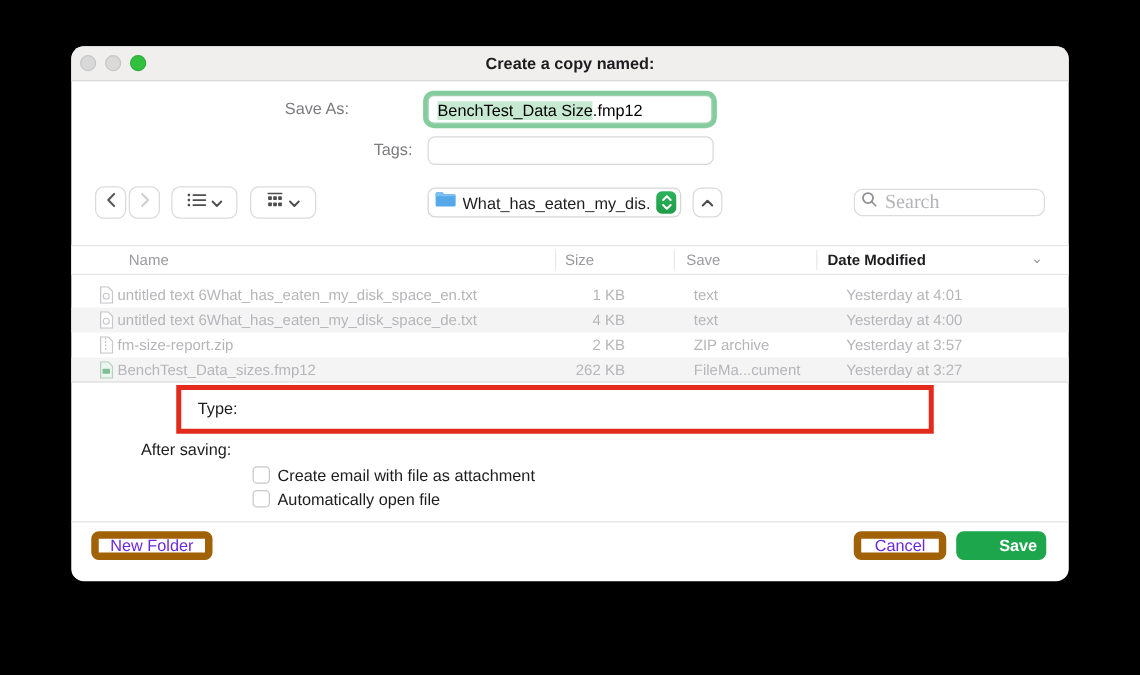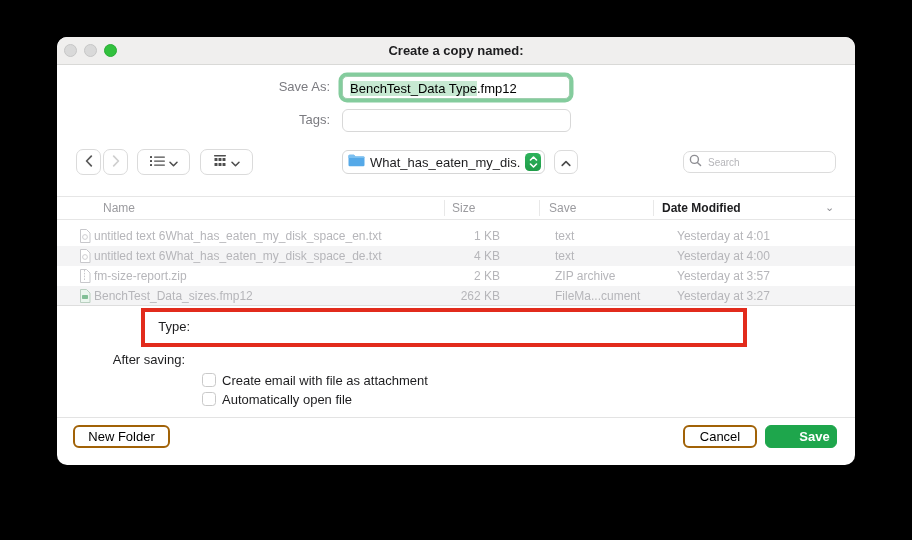--- a/index.html
+++ b/index.html
@@ -24,21 +24,21 @@
   .tl.green{background:#32c13e;border:1px solid #2aad36;}
   .title{
     position:absolute;left:0;right:0;top:0;height:27px;line-height:27px;
     text-align:center;font-size:13px;font-weight:700;color:#1d1d1f;
   }
   
   .flabel{
     position:absolute;left:120px;width:153px;text-align:right;
     font-size:13px;color:#7b7b80;
   }
-  .saveas-label{top:42px;}
+  .saveas-label{top:42px;text-align:center;}
   .tags-label{top:75px;}
   .saveas-field{
     position:absolute;left:285px;top:39px;width:228px;height:23px;
     background:#fff;border:1px solid #9fcfae;border-radius:5px;
     box-shadow:0 0 0 3.5px var(--ring-green,#84cc9d);
     font-size:13px;font-weight:500;color:#000;line-height:23px;
     padding-left:7px;box-sizing:border-box;white-space:nowrap;overflow:hidden;
   }
   .sel-hl{background:var(--selection-green,#c7e9d2);}
   .tags-field{
@@ -70,22 +70,22 @@
     background:linear-gradient(var(--accent-green-light,#2eb35c),var(--accent-green,#1f9c48));
     display:flex;align-items:center;justify-content:center;
   }
   .disclosure{left:497px;width:24px;height:24px;top:113px;}
   .search-field{
     position:absolute;left:626px;top:114px;width:153px;height:22px;
     border:1px solid #dcdcdc;border-radius:7px;box-sizing:border-box;background:#fff;
     display:flex;align-items:center;padding-left:5px;gap:4px;
   }
   .search-field input{
-    border:none;outline:none;font-size:10px;width:110px;background:transparent;
-    font-family:Liberation Sans, sans-serif;color:#4d7c0f;
+    border:none;outline:none;font-size:16px;width:110px;background:transparent;
+    font-family:Liberation Serif, serif;color:#4d7c0f;
   }
   .search-field input::placeholder{color:#b5b5b9;}
   
   .thead{
     position:absolute;left:0;right:0;top:159px;height:22px;
     border-top:1px solid #e6e6e6;border-bottom:1px solid #e6e6e6;background:#fff;
   }
   .th{position:absolute;top:0;height:22px;line-height:22px;font-size:12px;color:#9b9b9f;}
   .th-name{left:46px;}
   .th-size{left:395px;}
@@ -130,21 +130,21 @@
   .chk2{top:335px;}
   .checkbox{
     width:14px;height:14px;border:1.5px solid #c9c9c9;border-radius:3.5px;
     background:#fff;box-sizing:border-box;
   }
   .chk-row .lbl{font-size:13px;color:#1d1d1f;}
   
   .footer-divider{position:absolute;left:0;right:0;top:380px;height:1px;background:#e3e3e3;}
   .btn{
     position:absolute;top:388px;height:23px;border-radius:6px;box-sizing:border-box;
-    background:#fff;border:2px solid #a16207;font-size:13px;color:#000000;
+    background:#fff;border:6px solid #a16207;font-size:13px;color:#6d28d9;
     display:flex;align-items:center;justify-content:center;font-family:inherit;
   }
   .btn-newfolder{left:16px;width:97px;}
   .btn-cancel{left:626px;width:74px;}
   .btn-save{
     left:708px;width:72px;background:var(--save-green,#1ea64c);
     border:1px solid var(--save-green,#1ea64c);color:#fff;font-weight:700;padding-left:33px;
   }
 </style>
 </head>
@@ -155,21 +155,21 @@
   <div class="titlebar">
     <div class="traffic">
       <span class="tl gray"></span>
       <span class="tl gray"></span>
       <span class="tl green"></span>
     </div>
     <div class="title">Create a copy named:</div>
   </div>
 
   <div class="flabel saveas-label">Save As:</div>
-  <div class="saveas-field"><span class="sel-hl">BenchTest_Data Type</span><span>.fmp12</span></div>
+  <div class="saveas-field"><span class="sel-hl">BenchTest_Data Size</span><span>.fmp12</span></div>
 
   <div class="flabel tags-label">Tags:</div>
   <input class="tags-field" value="" style="">
 
   <div class="tbtn nav-back">
     <span><svg width="8" height="12" viewBox="0 0 8 12">
           <path d="M6.3 1.2 1.6 6l4.7 4.8" stroke="#5a5a5a" stroke-width="1.7" fill="none" stroke-linecap="round" stroke-linejoin="round"></path>
         </svg></span>
   </div>
   <div class="tbtn nav-fwd">

